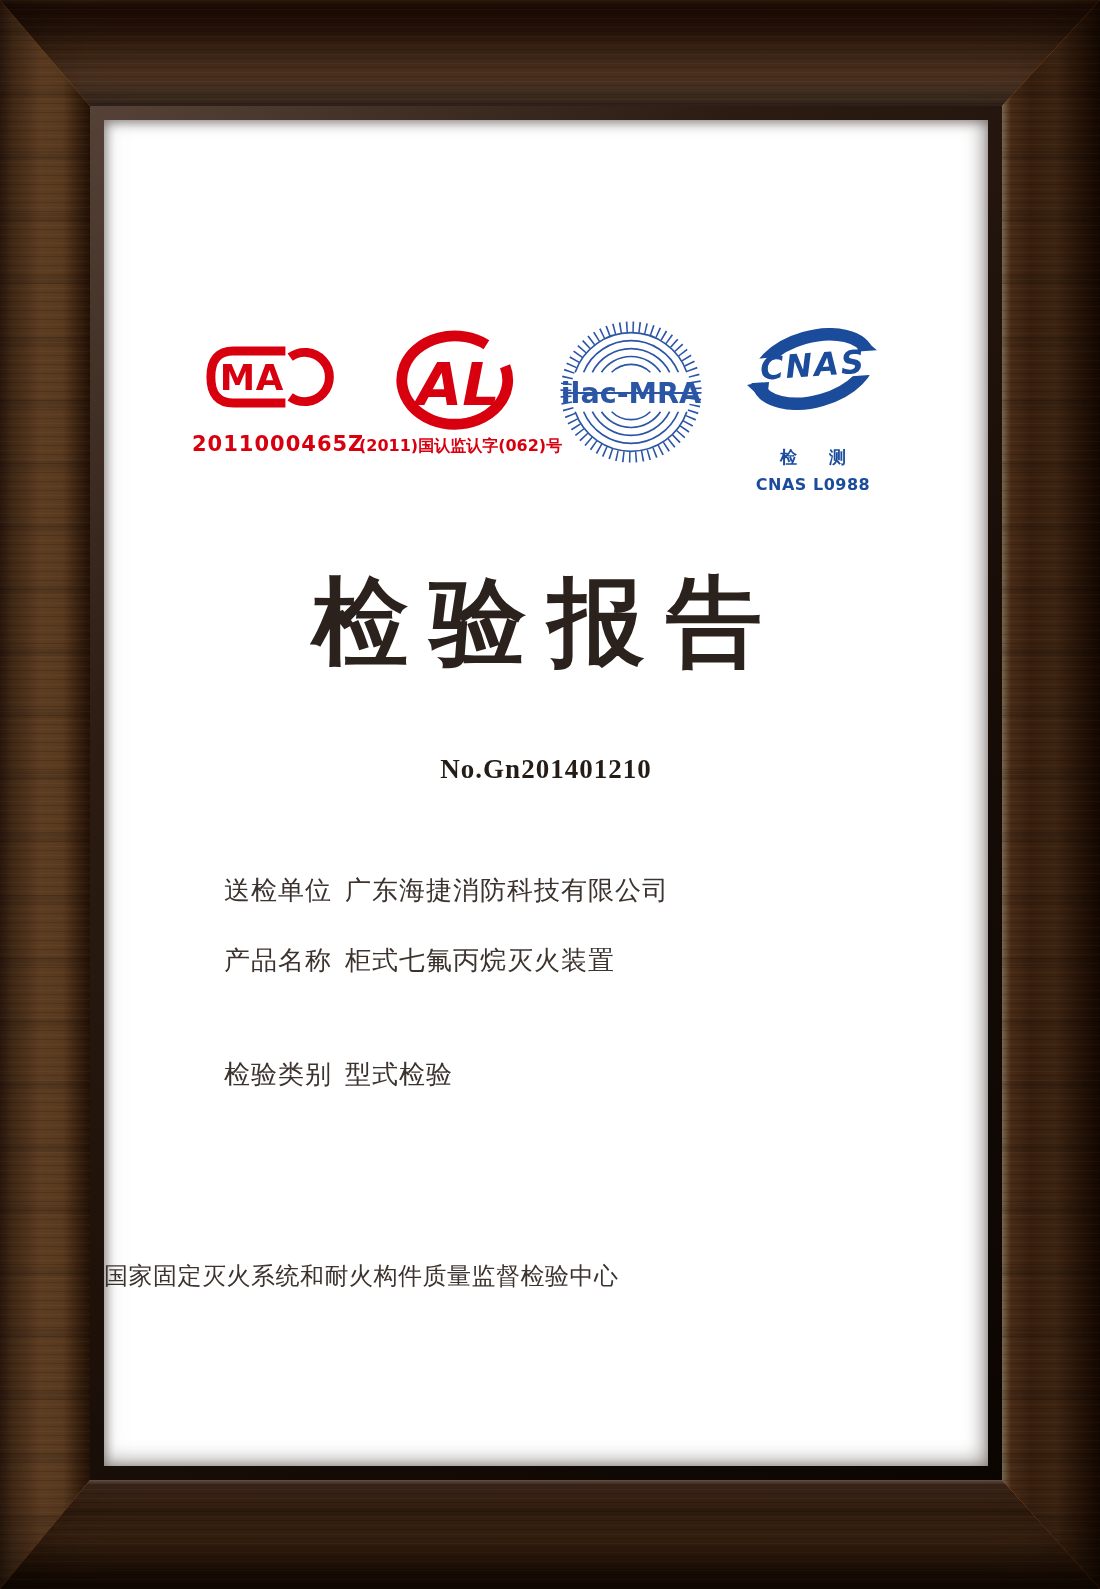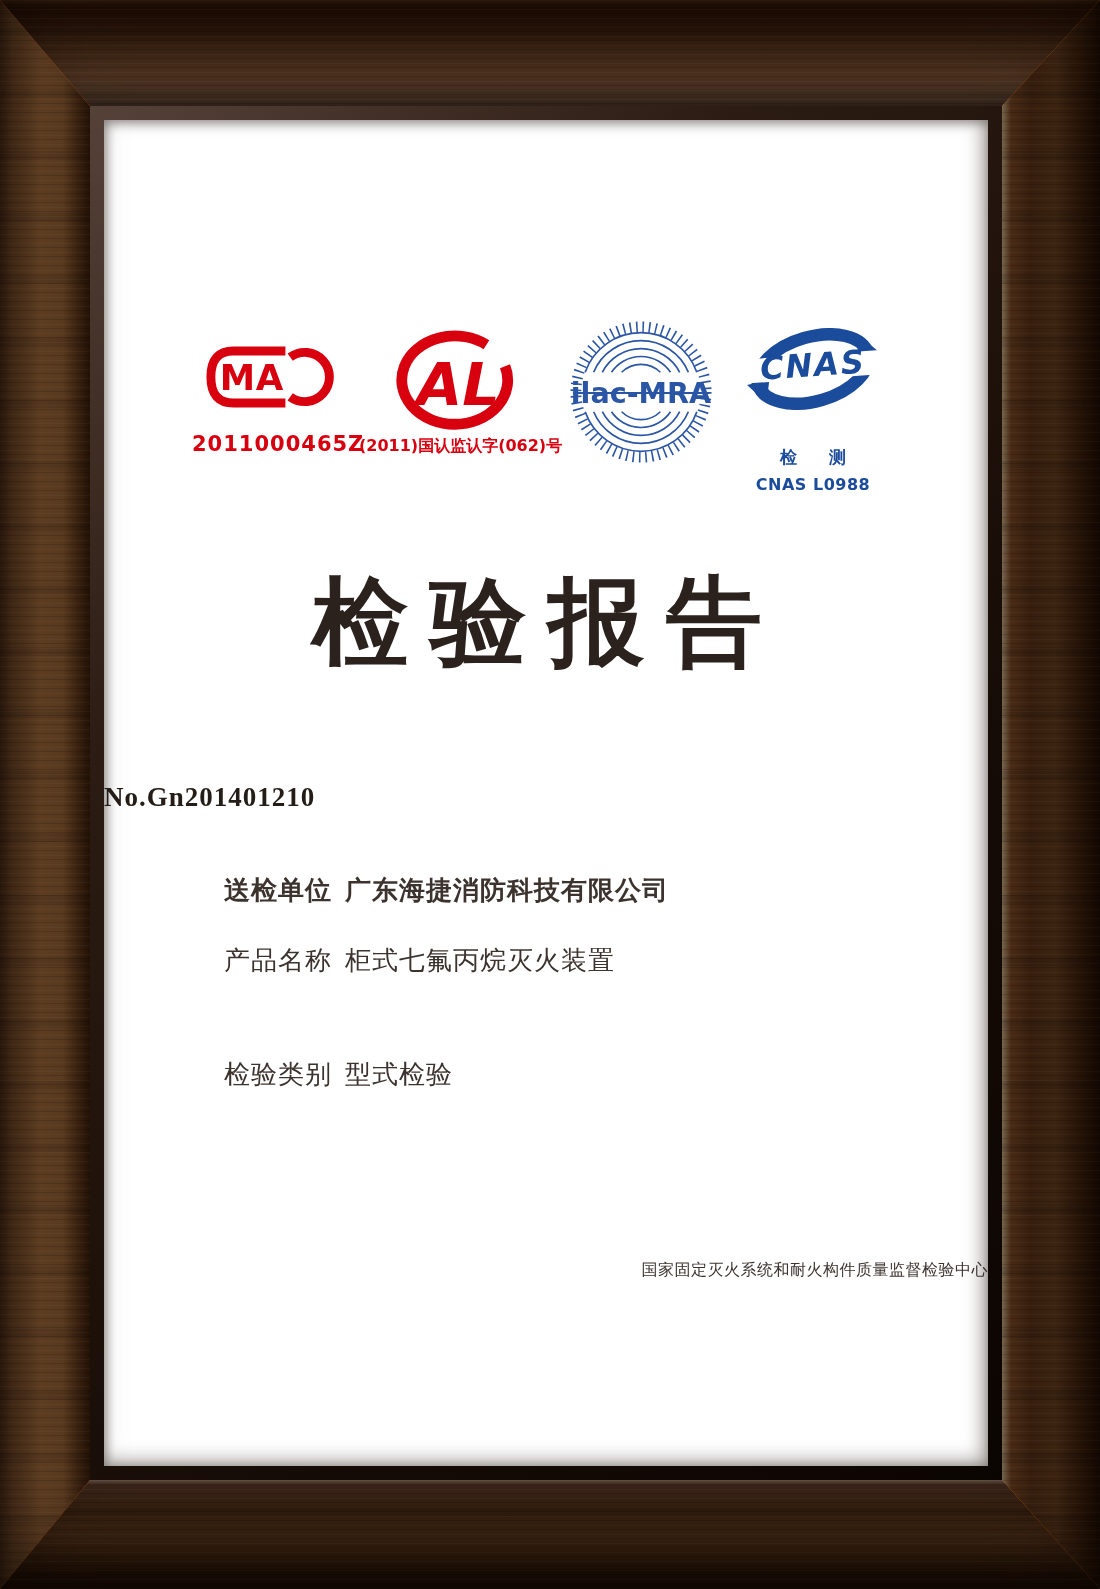--- a/index.html
+++ b/index.html
@@ -36,36 +36,36 @@
     box-shadow:inset 0 4px 10px rgba(60,50,45,0.28), inset 4px 0 9px rgba(60,50,45,0.18),
                inset -7px 0 18px rgba(95,85,78,0.35), inset 0 -7px 18px rgba(95,85,78,0.33);}
   .abs{position:absolute;}
   
   .logo{position:absolute;text-align:center;}
   .logo svg{display:block;margin:0 auto;}
   .logo-cma{left:88px;top:222px;width:154px;}
   .cma-code{margin-top:20px;color:#d8000f;font-size:21px;font-weight:600;letter-spacing:1px;white-space:nowrap;}
   .logo-cal{left:255px;top:210px;width:194px;}
   .cal-code{margin-top:2px;color:#d8000f;font-size:16px;font-weight:600;white-space:nowrap;}
-  .logo-ilac{left:463px;top:198px;width:148px;}
+  .logo-ilac{left:453px;top:198px;width:148px;}
   .logo-cnas{left:629px;top:208px;width:160px;}
   .cnas-cn{margin-top:36px;color:#1b4b9b;font-size:17px;font-weight:700;letter-spacing:13px;padding-left:13px;white-space:nowrap;}
   .cnas-code{margin-top:6px;color:#1b4b9b;font-size:16px;font-weight:700;letter-spacing:0.5px;white-space:nowrap;}
   
   .title{left:0;top:452px;width:884px;text-align:center;
     font-size:96px;font-weight:900;color:#2b221e;
     letter-spacing:22px;padding-left:4px;box-sizing:border-box;line-height:1.05;}
-  .report-no{left:0;top:634px;width:884px;text-align:left;
+  .report-no{left:0;top:634px;width:884px;text-align:center;
     font-family:"Liberation Serif","DejaVu Serif",serif;font-weight:700;
-    font-size:27px;color:#241c16;letter-spacing:1px;margin-top:28px;}
+    font-size:27px;color:#241c16;letter-spacing:1px;}
   .field-row{left:120px;white-space:nowrap;font-size:26px;color:#3c332e;letter-spacing:1px;}
   .field-row .f-label{margin-right:13px;}
-  .fr-0{top:753px;font-weight:bold;} .fr-1{top:823px;text-align:right;} .fr-2{top:893px;margin-top:44px;}
-  .issuer{left:0;top:1140px;width:884px;text-align:right;
-    font-size:16px;color:#3c332e;letter-spacing:0.5px;white-space:nowrap;}
+  .fr-0{top:753px;} .fr-1{top:823px;text-align:right;} .fr-2{top:893px;margin-top:44px;}
+  .issuer{left:0;top:1140px;width:884px;text-align:left;
+    font-size:24px;color:#3c332e;letter-spacing:0.5px;white-space:nowrap;}
 </style>
 </head>
 <body>
 
 <div class="scene">
 
   <div class="side side-top"></div>
   <div class="side side-left"></div>
   <div class="side side-right"></div>
   <div class="side side-bottom"></div>

